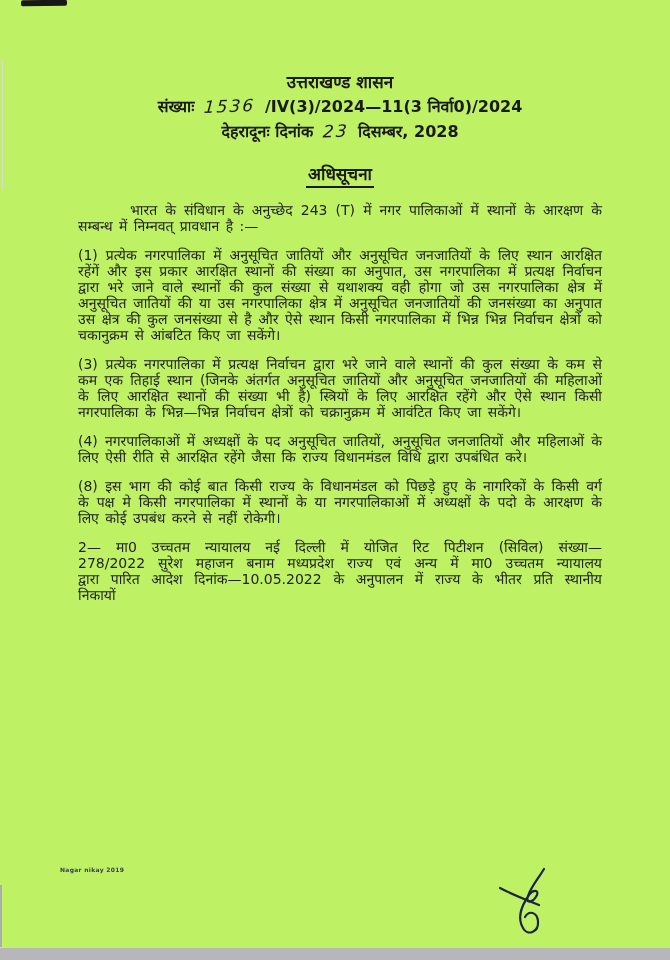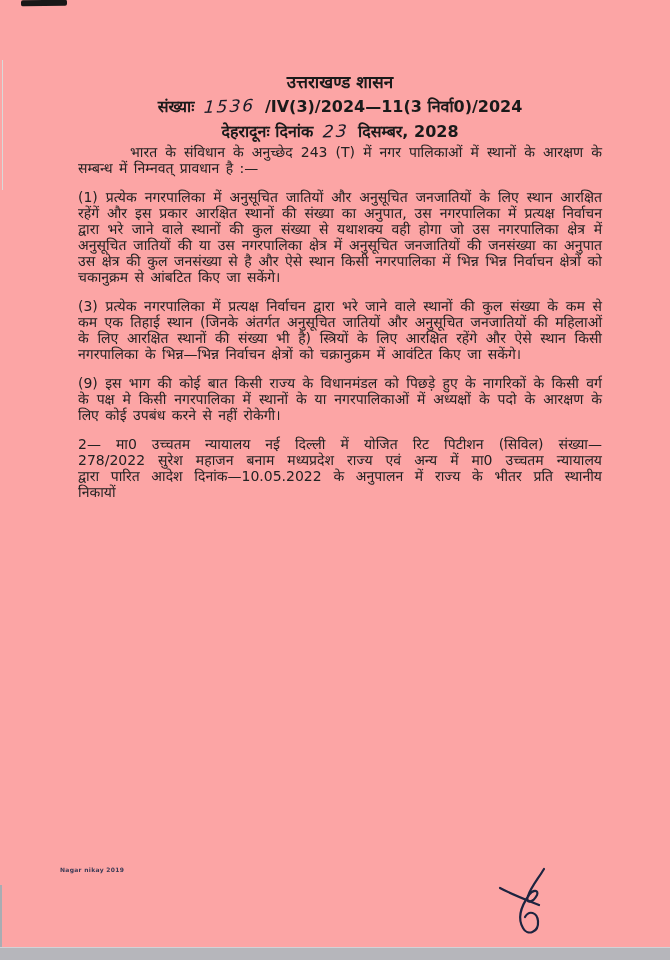--- a/index.html
+++ b/index.html
@@ -5,21 +5,21 @@
   html, body {
     margin: 0;
     padding: 0;
     background: #e8e8e8;
   }
   .page {
     position: relative;
     width: 670px;
     height: 960px;
     margin: 0 auto;
-    background: #fca5a5;
+    background: #bef264;
     overflow: hidden;
     font-family: "DejaVu Sans", "Liberation Sans", sans-serif;
     color: #1e1e1e;
   }
   
   .corner-mark {
     position: absolute;
     left: 21px;
     top: 0;
     width: 46px;
@@ -136,26 +136,30 @@
       <span class="hand" style="margin: 0px 4px;">1536</span>
       <span>/IV(3)/2024—11(3 निर्वा0)/2024</span>
     </div>
 
     <div class="hdr">
       <span>देहरादूनः दिनांक</span>
       <span class="hand" style="margin: 0px 4px;">23</span>
       <span>दिसम्बर, 2028</span>
     </div>
 
+    <div class="title-row">
+      <span class="doc-title">अधिसूचना</span>
+    </div>
 
     <p class="para indent">भारत के संविधान के अनुच्छेद 243 (T) में नगर पालिकाओं में स्थानों के आरक्षण के सम्बन्ध में निम्नवत् प्रावधान है :—</p>
 
     <p class="para">(1) प्रत्येक नगरपालिका में अनुसूचित जातियों और अनुसूचित जनजातियों के लिए स्थान आरक्षित रहेंगें और इस प्रकार आरक्षित स्थानों की संख्या का अनुपात, उस नगरपालिका में प्रत्यक्ष निर्वाचन द्वारा भरे जाने वाले स्थानों की कुल संख्या से यथाशक्य वही होगा जो उस नगरपालिका क्षेत्र में अनुसूचित जातियों की या उस नगरपालिका क्षेत्र में अनुसूचित जनजातियों की जनसंख्या का अनुपात उस क्षेत्र की कुल जनसंख्या से है और ऐसे स्थान किसी नगरपालिका में भिन्न भिन्न निर्वाचन क्षेत्रों को चकानुक्रम से आंबटित किए जा सकेंगे।</p>
     <p class="para">(3) प्रत्येक नगरपालिका में प्रत्यक्ष निर्वाचन द्वारा भरे जाने वाले स्थानों की कुल संख्या के कम से कम एक तिहाई स्थान (जिनके अंतर्गत अनुसूचित जातियों और अनुसूचित जनजातियों की महिलाओं के लिए आरक्षित स्थानों की संख्या भी है) स्त्रियों के लिए आरक्षित रहेंगे और ऐसे स्थान किसी नगरपालिका के भिन्न—भिन्न निर्वाचन क्षेत्रों को चक्रानुक्रम में आवंटित किए जा सकेंगे।</p>
-    <p class="para">(9) इस भाग की कोई बात किसी राज्य के विधानमंडल को पिछड़े हुए के नागरिकों के किसी वर्ग के पक्ष मे किसी नगरपालिका में स्थानों के या नगरपालिकाओं में अध्यक्षों के पदो के आरक्षण के लिए कोई उपबंध करने से नहीं रोकेगी।</p>
+    <p class="para">(4) नगरपालिकाओं में अध्यक्षों के पद अनुसूचित जातियों, अनुसूचित जनजातियों और महिलाओं के लिए ऐसी रीति से आरक्षित रहेंगे जैसा कि राज्य विधानमंडल विधि द्वारा उपबंधित करे।</p>
+    <p class="para">(8) इस भाग की कोई बात किसी राज्य के विधानमंडल को पिछड़े हुए के नागरिकों के किसी वर्ग के पक्ष मे किसी नगरपालिका में स्थानों के या नगरपालिकाओं में अध्यक्षों के पदो के आरक्षण के लिए कोई उपबंध करने से नहीं रोकेगी।</p>
 
     <p class="para num2">2— मा0 उच्चतम न्यायालय नई दिल्ली में योजित रिट पिटीशन (सिविल) संख्या—278/2022 सुरेश महाजन बनाम मध्यप्रदेश राज्य एवं अन्य में मा0 उच्चतम न्यायालय द्वारा पारित आदेश दिनांक—10.05.2022 के अनुपालन में राज्य के भीतर प्रति स्थानीय निकायों</p>
 
   </div>
 
   <div class="watermark">Nagar nikay 2019</div>
 
   <svg class="signature" viewBox="0 0 62 76" xmlns="http://www.w3.org/2000/svg">
     <path d="M3,22 C14,28 27,33 42,39" fill="none" stroke="#1c2440" stroke-width="2.2" stroke-linecap="round"></path>
     <path d="M47,3 C41,13 34,21 31,30 C28,38 36,37 40,29 C42,24 36,23 32,29 C25,39 20,52 26,62 C30,70 42,67 41,55 C40,46 32,44 28,51" fill="none" stroke="#1c2440" stroke-width="2.2" stroke-linecap="round"></path>

